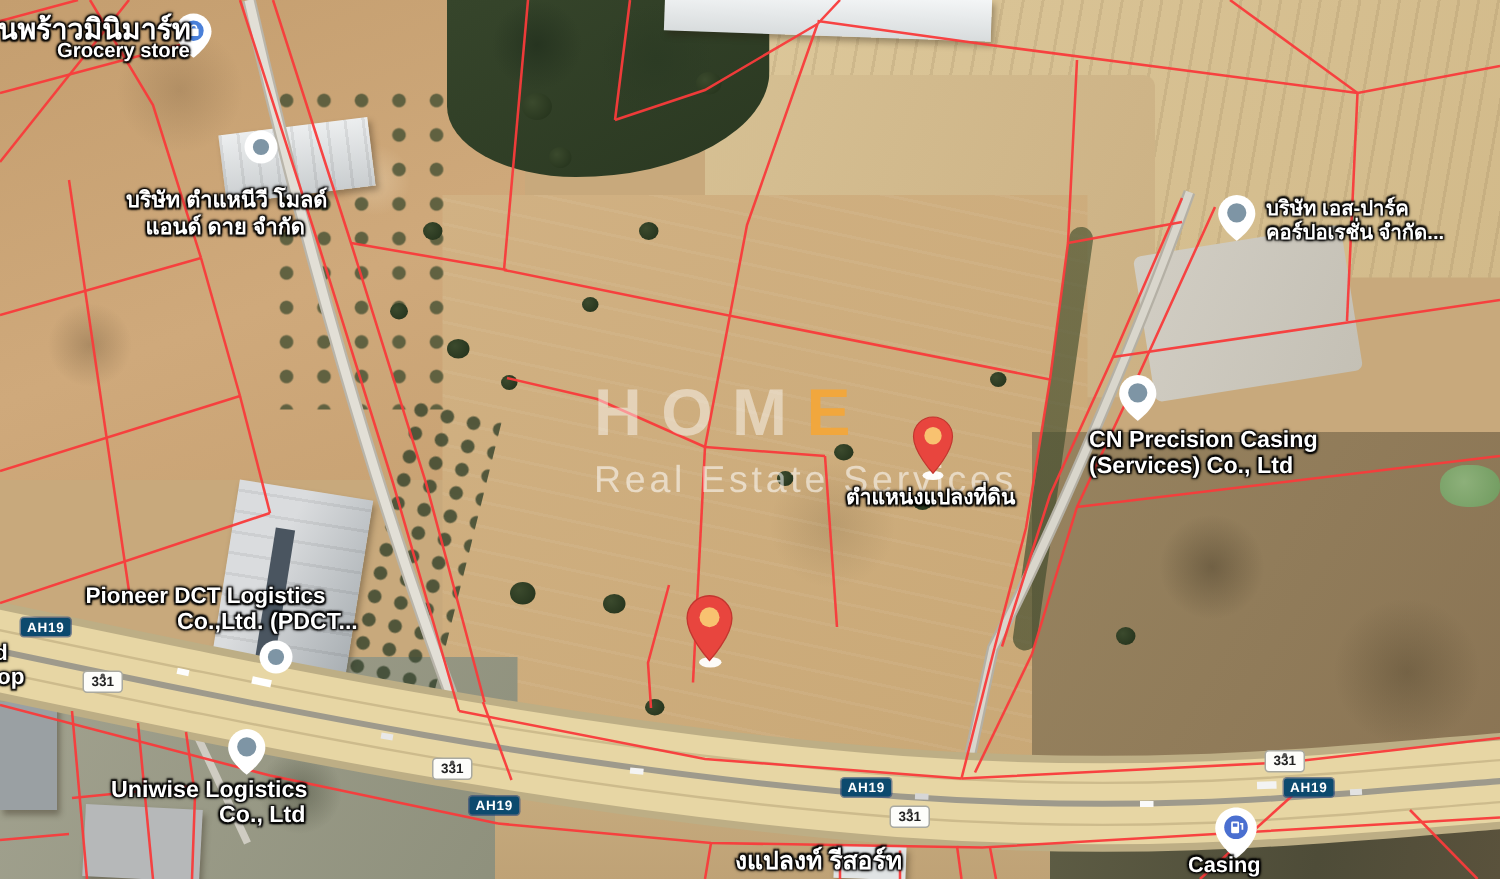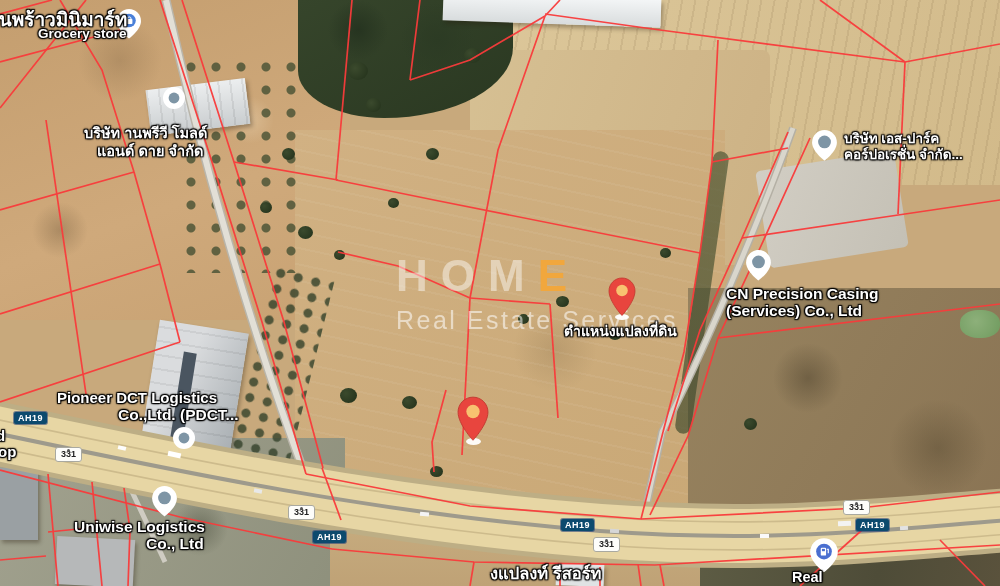--- a/index.html
+++ b/index.html
@@ -288,33 +288,33 @@
   <div class="ground-dot" style="left:466px;top:438px;width:15px;height:7px"></div>
   <div class="icon" style="left:455px;top:396px">
     <svg width="36" height="46" viewBox="0 0 30 40">
         <path d="M15 1C7.8 1 2 6.8 2 14c0 10.5 13 24.5 13 24.5S28 24.5 28 14C28 6.8 22.2 1 15 1z" fill="#e8453e" stroke="#c2362f" stroke-width="0.8"></path>
         <circle cx="15" cy="13.5" r="5.8" fill="#f8c270"></circle>
       </svg>
   </div>
 
   <div class="maplabel" style="left:-12px;top:4px;font-size:19px">านพร้าวมินิมาร์ท</div>
   <div class="maplabel" style="left:38px;top:26px;font-size:13.5px">Grocery store</div>
-  <div class="maplabel" style="left:84px;top:121px;font-size:14.5px">บริษัท านพรีวี โมลด์</div>
+  <div class="maplabel" style="left:84px;top:121px;font-size:14.5px">บริษัท ตำแหนีวี โมลด์</div>
   <div class="maplabel" style="left:97px;top:139px;font-size:14.5px">แอนด์ ดาย จำกัด</div>
   <div class="maplabel" style="left:844px;top:127px;font-size:13.5px">บริษัท เอส-ปาร์ค</div>
   <div class="maplabel" style="left:844px;top:143px;font-size:13.5px">คอร์ปอเรชั่น จำกัด...</div>
   <div class="maplabel" style="left:726px;top:285px;font-size:15.5px">CN Precision Casing</div>
   <div class="maplabel" style="left:726px;top:302px;font-size:15.5px">(Services) Co., Ltd</div>
   <div class="maplabel" style="left:57px;top:389px;font-size:15px">Pioneer DCT Logistics</div>
   <div class="maplabel" style="left:118px;top:406px;font-size:15.5px">Co.,Ltd. (PDCT...</div>
   <div class="maplabel" style="left:74px;top:518px;font-size:15.5px">Uniwise Logistics</div>
   <div class="maplabel" style="left:146px;top:535px;font-size:15.5px">Co., Ltd</div>
   <div class="maplabel" style="left:564px;top:320px;font-size:14px">ตำแหน่งแปลงที่ดิน</div>
   <div class="maplabel" style="left:490px;top:560px;font-size:16.5px">งแปลงท์ รีสอร์ท</div>
-  <div class="maplabel" style="left:792px;top:569px;font-size:14.5px">Real</div>
+  <div class="maplabel" style="left:792px;top:569px;font-size:14.5px">Casing</div>
   <div class="maplabel" style="left:-4px;top:427px;font-size:15px">d</div>
   <div class="maplabel" style="left:-2px;top:443px;font-size:15px">op</div>
 
   <div class="badge-ah" style="left:14px;top:412px">AH19</div>
   <div class="badge-331" style="left:55px;top:447px">331</div>
   <div class="badge-331" style="left:288px;top:505px">331</div>
   <div class="badge-ah" style="left:313px;top:531px">AH19</div>
   <div class="badge-ah" style="left:561px;top:519px">AH19</div>
   <div class="badge-331" style="left:593px;top:537px">331</div>
   <div class="badge-331" style="left:843px;top:500px">331</div>

